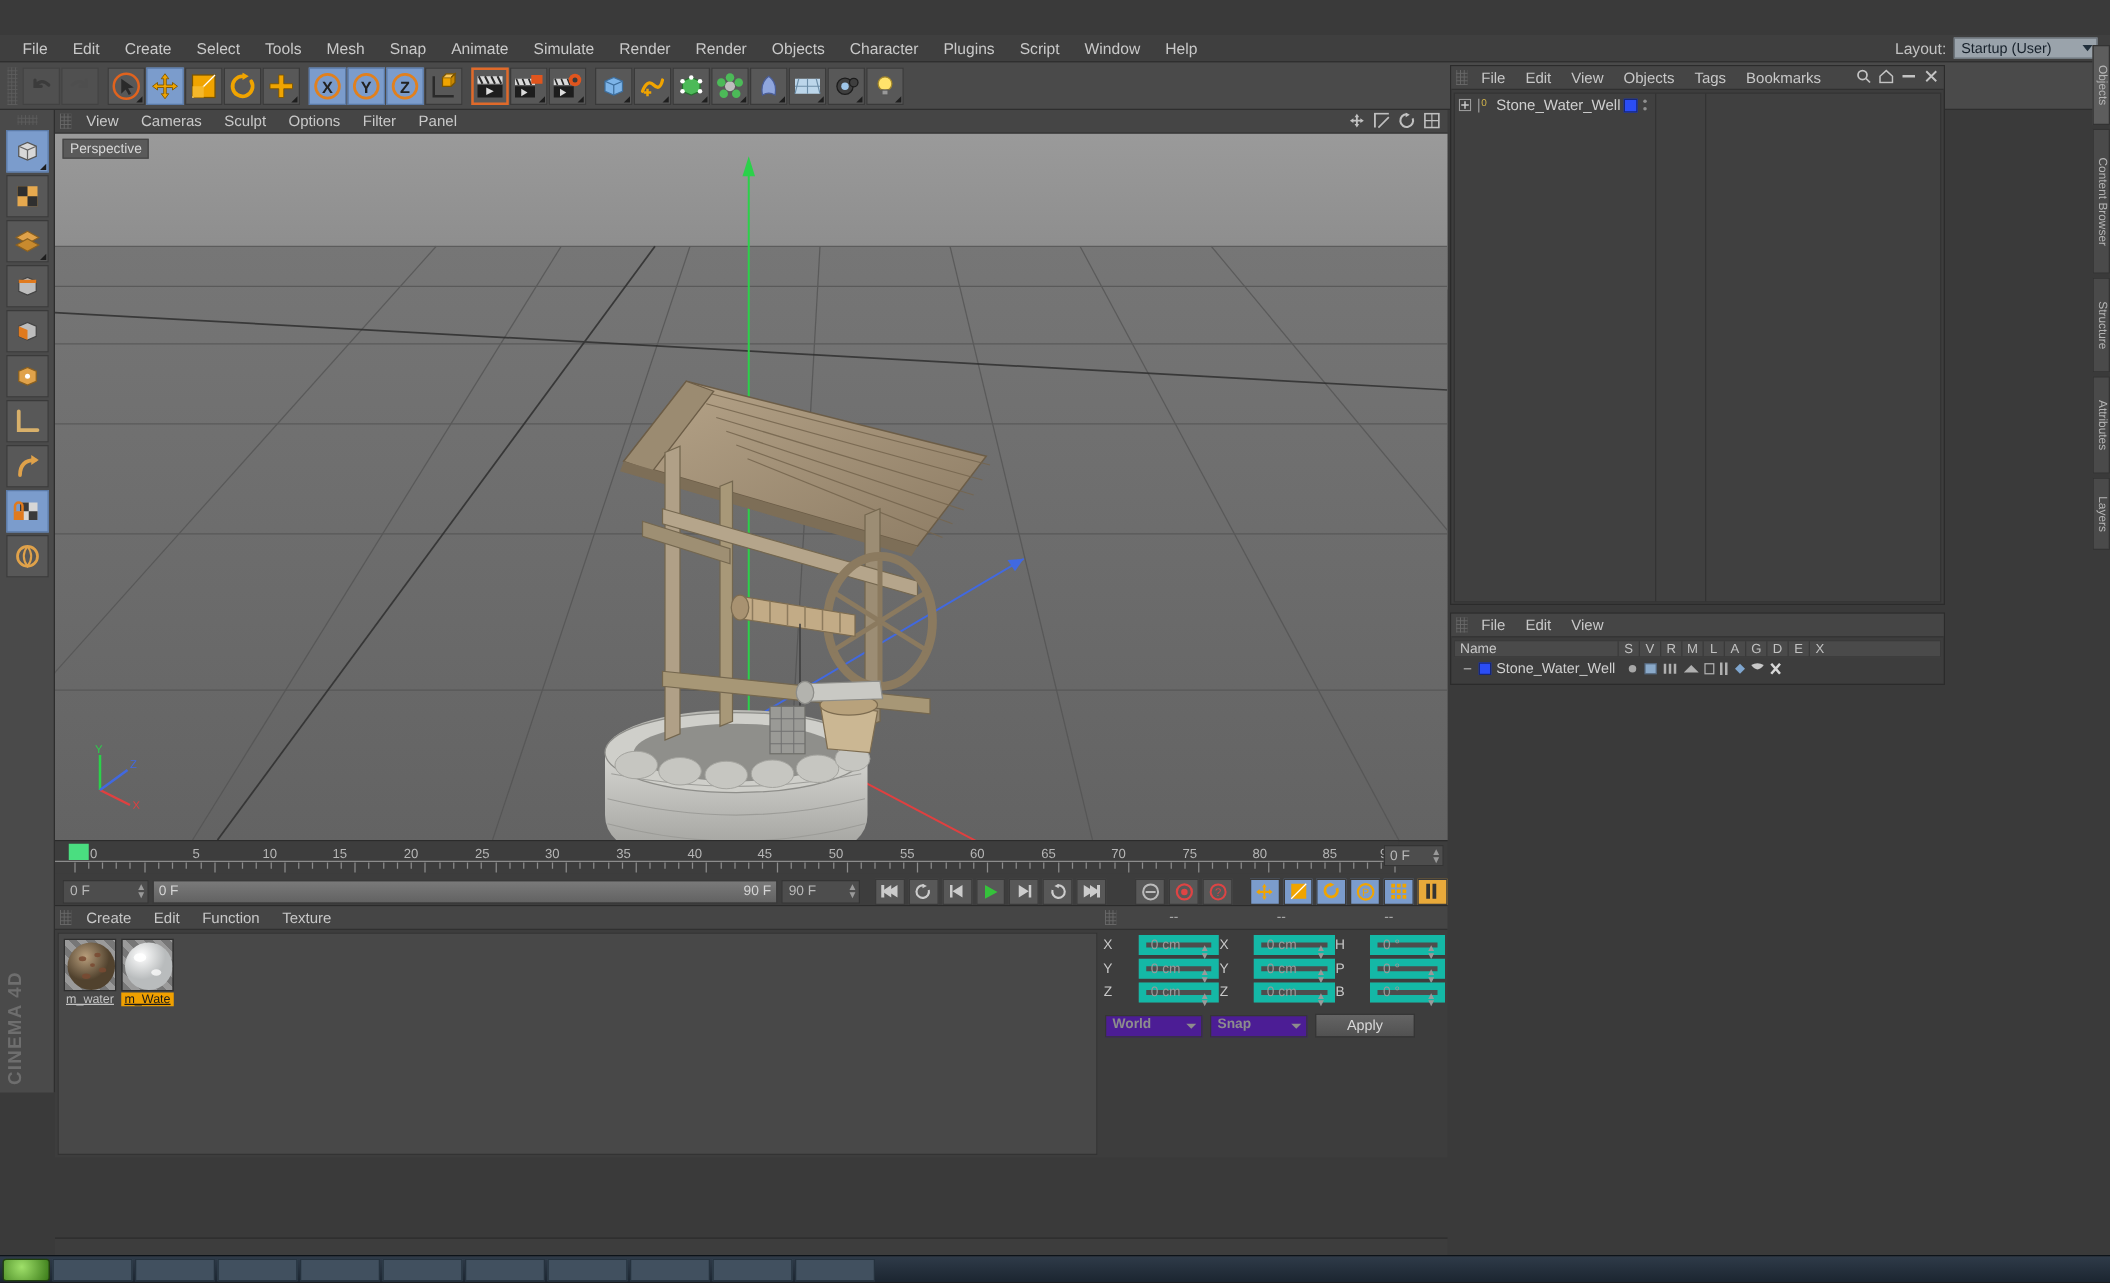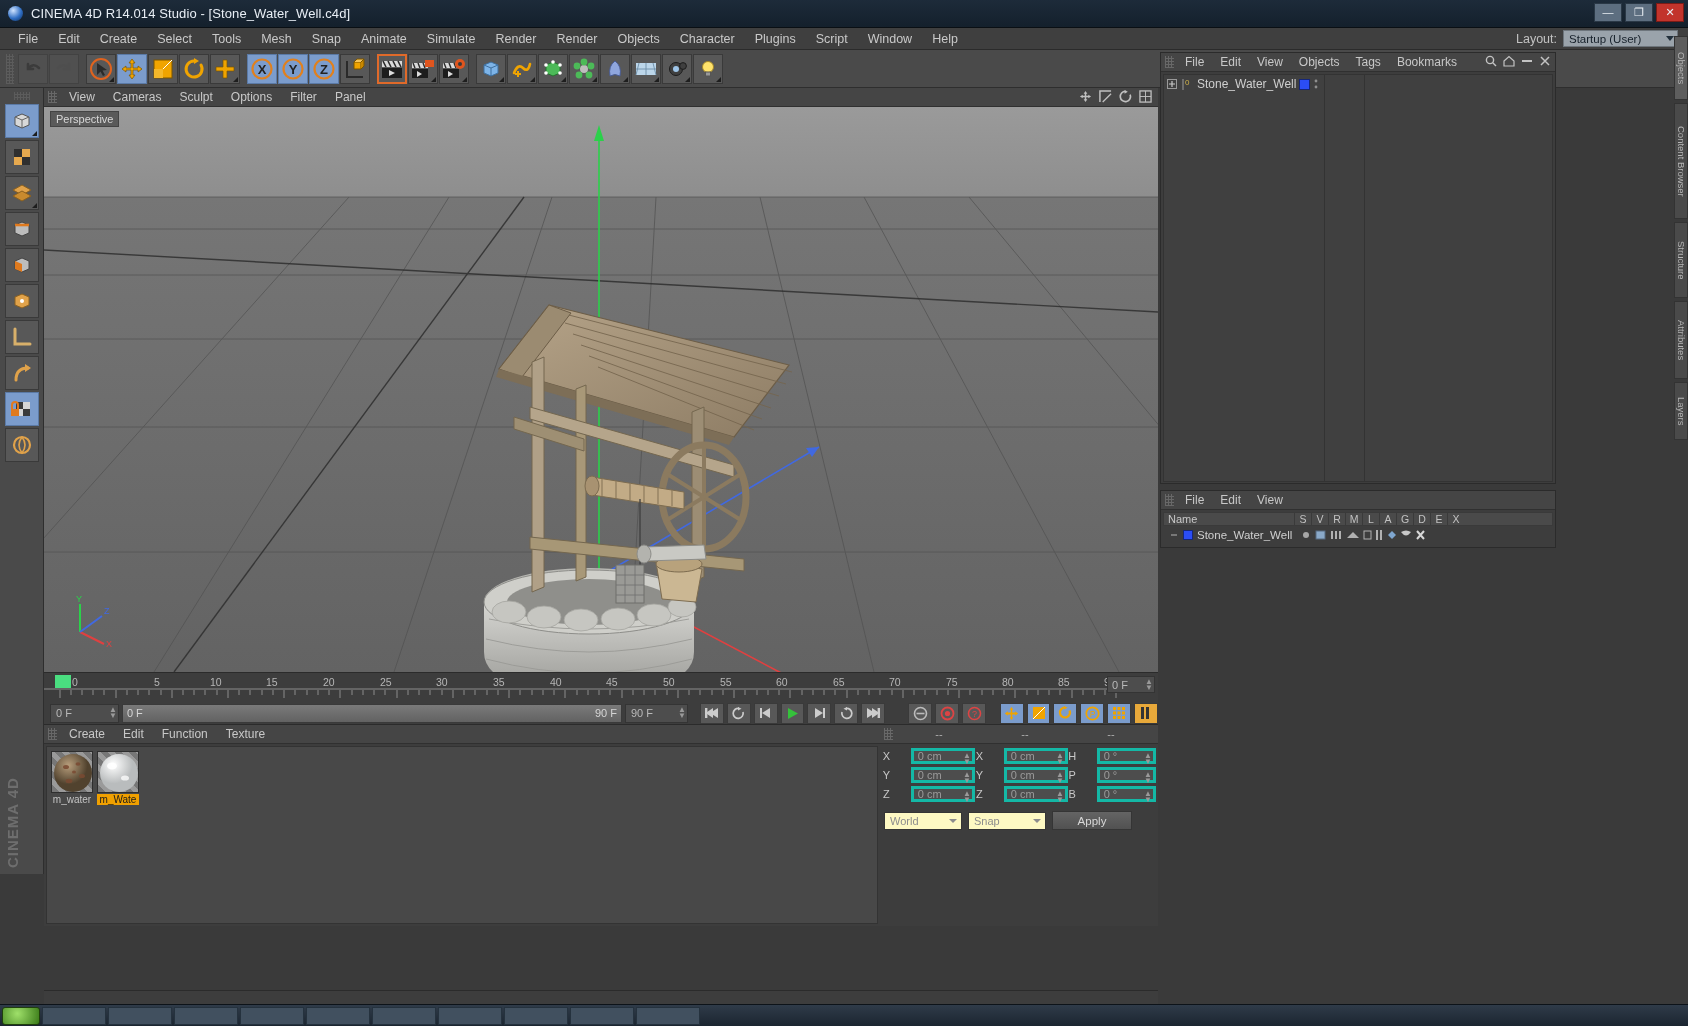--- a/index.html
+++ b/index.html
@@ -125,35 +125,35 @@
 
   
   .matmgr { position:absolute; left:44px; top:724px; width:836px; height:202px; background:#3d3d3d; border-top:1px solid #2b2b2b;}
   .mm-menu { height:19px; background:#454545; display:flex; align-items:center; padding-left:4px; border-bottom:1px solid #303030;}
   .mm-menu .mi { padding:0 9px; font-size:12px; }
   .mm-body { position:absolute; left:2px; top:21px; width:832px; height:178px; background:#484848; border:1px solid #333;}
   .mat { position:absolute; top:4px; width:42px; }
   .mat .sw { width:42px; height:42px; border:1px solid #2e2e2e;
      background-image:repeating-linear-gradient(45deg,#777 0 5px,#9a9a9a 5px 10px); position:relative; overflow:hidden;}
   .mat .nm { display:block; width:42px; text-align:center; font-size:10px; color:#c3c3c3;
-     overflow:hidden; white-space:nowrap; margin-top:1px;}
+     overflow:hidden; white-space:nowrap; margin-top:1px;text-decoration:underline;}
   .mat .nm.sel { background:#f0a000; color:#1a1a1a; }
 
   
   .coord { position:absolute; left:880px; top:724px; width:278px; height:202px; background:#3d3d3d; border-top:1px solid #2b2b2b;}
   .co-head { height:19px; background:#454545; display:flex; align-items:center; border-bottom:1px solid #303030; padding-left:4px;}
   .co-head .seg { font-size:11px; color:#b0b0b0; text-align:center;}
   .co-rows { position:absolute; left:2px; top:22px; width:274px; }
   .co-row { display:flex; align-items:center; height:18px; margin-bottom:1px; }
   .co-lbl { width:11px; text-align:center; font-size:11px; color:#c8c8c8; }
-  .co-in { height:16px; background:#4d4d4d; border:3px solid #14b8a6; color:#9b9b9b;
+  .co-in { height:16px; background:#4d4d4d; border:6px solid #14b8a6; color:#9b9b9b;
       font-size:11px; display:flex; align-items:center; padding-left:4px; position:relative;margin-left:20px; }
   .co-foot { position:absolute; left:4px; top:86px; width:270px; display:flex; align-items:center; gap:6px;}
-  .co-drop { width:78px; height:18px; background:#fef9c3; border:1px solid #353535; color:#8d8d8d;
-     font-size:11px; display:flex; align-items:center; padding-left:5px; position:relative;}
+  .co-drop { width:78px; height:18px; background:#4c1d95; border:1px solid #353535; color:#8d8d8d;
+     font-size:11px; display:flex; align-items:flex-start; padding-left:5px; position:relative;font-weight:bold;}
   .co-drop .arr { position:absolute; right:4px; top:6px; width:0;height:0;
      border-left:4px solid transparent;border-right:4px solid transparent;border-top:4px solid #8d8d8d;}
   .apply { width:80px;height:19px;background:linear-gradient(#646464,#515151); border:1px solid #353535;
      color:#d8d8d8; font-size:11.5px; display:flex;align-items:center;justify-content:center;}
 
   
   .objmgr { position:absolute; left:1160px; top:52px; width:396px; height:432px; background:#3d3d3d; border:1px solid #2b2b2b;}
   .om-menu { height:19px; background:#454545; display:flex; align-items:center; padding-left:4px; border-bottom:1px solid #303030;}
   .om-menu .mi { padding:0 8px; font-size:12px; }
   .om-tools { position:absolute; right:4px; top:2px; display:flex; gap:6px; align-items:center;}
@@ -186,29 +186,20 @@
   .tb-start { width:38px; height:18px; border-radius:3px;
      background:radial-gradient(circle at 40% 35%, #9fe06a, #3a7a18); border:1px solid #20400c;}
   .statusline { position:absolute; left:44px; bottom:22px; width:1114px; height:14px; background:#3d3d3d; border-top:1px solid #2b2b2b;}
   svg { display:block; }
 </style>
 </head>
 <body>
 
 <div id="app">
 
-  <div class="titlebar">
-    <div class="app-ico"></div>
-    <div class="title">CINEMA 4D R14.014 Studio - [Stone_Water_Well.c4d]</div>
-    <div class="winbtns">
-      <div class="winbtn">—</div>
-      <div class="winbtn">❐</div>
-      <div class="winbtn close">✕</div>
-    </div>
-  </div>
 
   <div class="menubar">
     <div class="mi">File</div>
     <div class="mi">Edit</div>
     <div class="mi">Create</div>
     <div class="mi">Select</div>
     <div class="mi">Tools</div>
     <div class="mi">Mesh</div>
     <div class="mi">Snap</div>
     <div class="mi">Animate</div>

